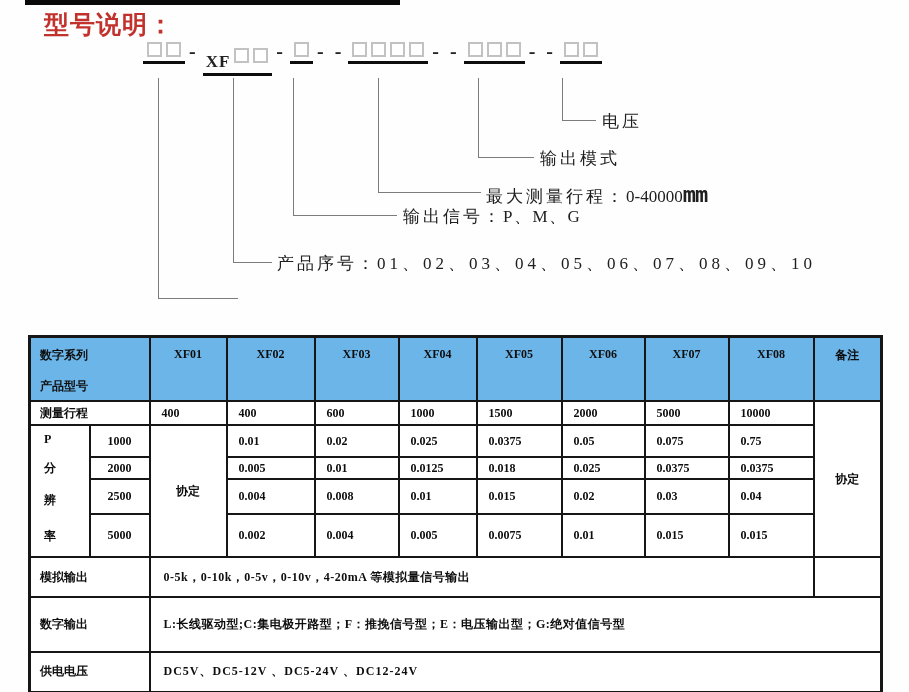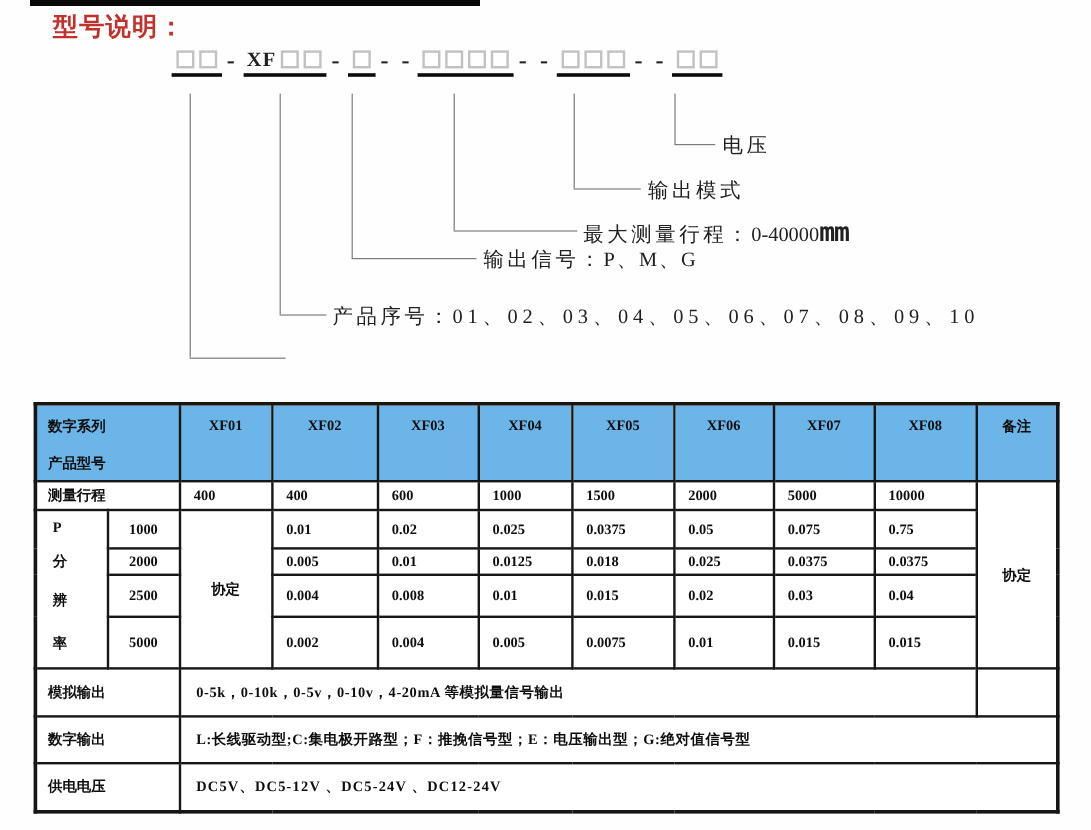--- a/index.html
+++ b/index.html
@@ -1,25 +1,25 @@
 <!DOCTYPE html>
 <html><head>
 <meta charset="utf-8">
 <style>
   html,body{margin:0;padding:0;background:#ffffff;}
   .stage{position:relative;width:909px;height:692px;background:#fefefe;overflow:hidden;
          font-family:"Liberation Serif","DejaVu Serif",serif;color:#1a1a1a;}
   .top-artifact{position:absolute;left:25px;top:0;width:375px;height:5px;background:#090909;}
   .title{position:absolute;left:44px;top:8px;margin:0;font-family:"Liberation Sans","DejaVu Sans",sans-serif;
-         font-size:21px;font-weight:bold;color:#c2322c;letter-spacing:1px;}
+         font-size:25px;font-weight:bold;color:#c2322c;letter-spacing:1px;}
   
   .model-line{position:absolute;left:143px;top:42px;display:flex;align-items:flex-start;}
   .grp{display:inline-flex;align-items:center;padding:0 2px 4px 2px;border-bottom:3px solid #0d0d0d;}
   .box{width:15px;height:15px;border:2px solid #c2c2c2;background:#fff;margin:0 2px;box-sizing:border-box;}
-  .xf{font-size:17px;font-weight:bold;letter-spacing:1px;line-height:15px;margin:0 2px 0 1px;color:#222;}
+  .xf{font-size:17px;font-weight:bold;letter-spacing:1px;line-height:15px;margin:12px 2px 0 1px;color:#222;}
   .dash{font-size:20px;font-weight:bold;line-height:19px;margin:0 4px;letter-spacing:3px;color:#222;white-space:pre;}
   
   .vline{position:absolute;width:1px;background:#7c7c7c;}
   .hline{position:absolute;height:1px;background:#7c7c7c;}
   .callout{position:absolute;font-size:17px;color:#202020;white-space:nowrap;}
   .cn{letter-spacing:3px;}
   .cn2{letter-spacing:1.5px;}
   .mm{font-family:"DejaVu Sans Mono","Liberation Mono",monospace;font-weight:bold;font-size:22px;letter-spacing:-1px;}
   
   .spec{position:absolute;left:28px;top:335px;width:852px;border-collapse:collapse;table-layout:fixed;
@@ -195,21 +195,21 @@
         <td class="val">0.0075</td>
         <td class="val">0.01</td>
         <td class="val">0.015</td>
         <td class="val">0.015</td>
       </tr>
       <tr style="height:40px;">
         <td colspan="2" class="lbl">模拟输出</td>
         <td colspan="8" class="longtext">0-5k，0-10k，0-5v，0-10v，4-20mA 等模拟量信号输出</td>
         <td></td>
       </tr>
-      <tr style="height:39px;">
+      <tr style="height:55px;">
         <td colspan="2" class="lbl">数字输出</td>
         <td colspan="9" class="longtext">L:长线驱动型;C:集电极开路型；F：推挽信号型；E：电压输出型；G:绝对值信号型</td>
       </tr>
       <tr style="height:40px;">
         <td colspan="2" class="lbl">供电电压</td>
         <td colspan="9" class="longtext" style="letter-spacing:1px;">DC5V、DC5-12V 、DC5-24V 、DC12-24V</td>
       </tr>
     </tbody>
   </table>
 

